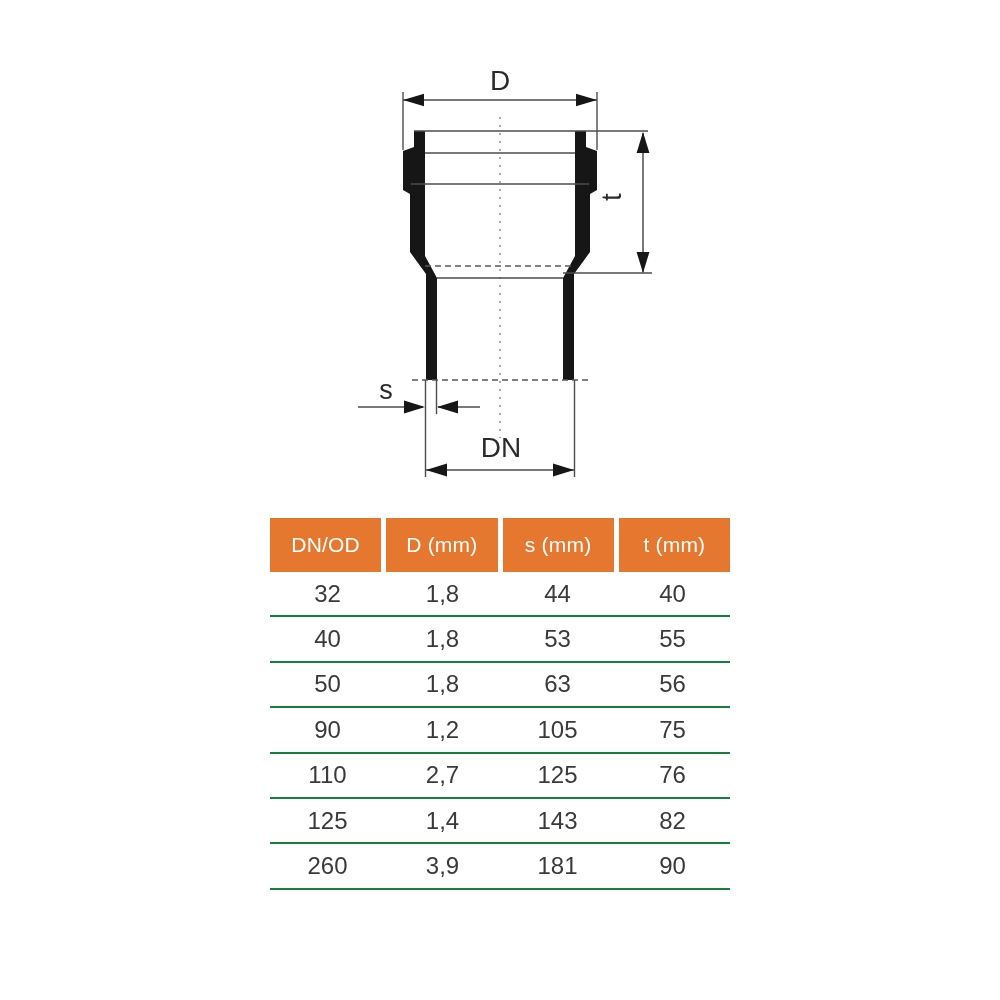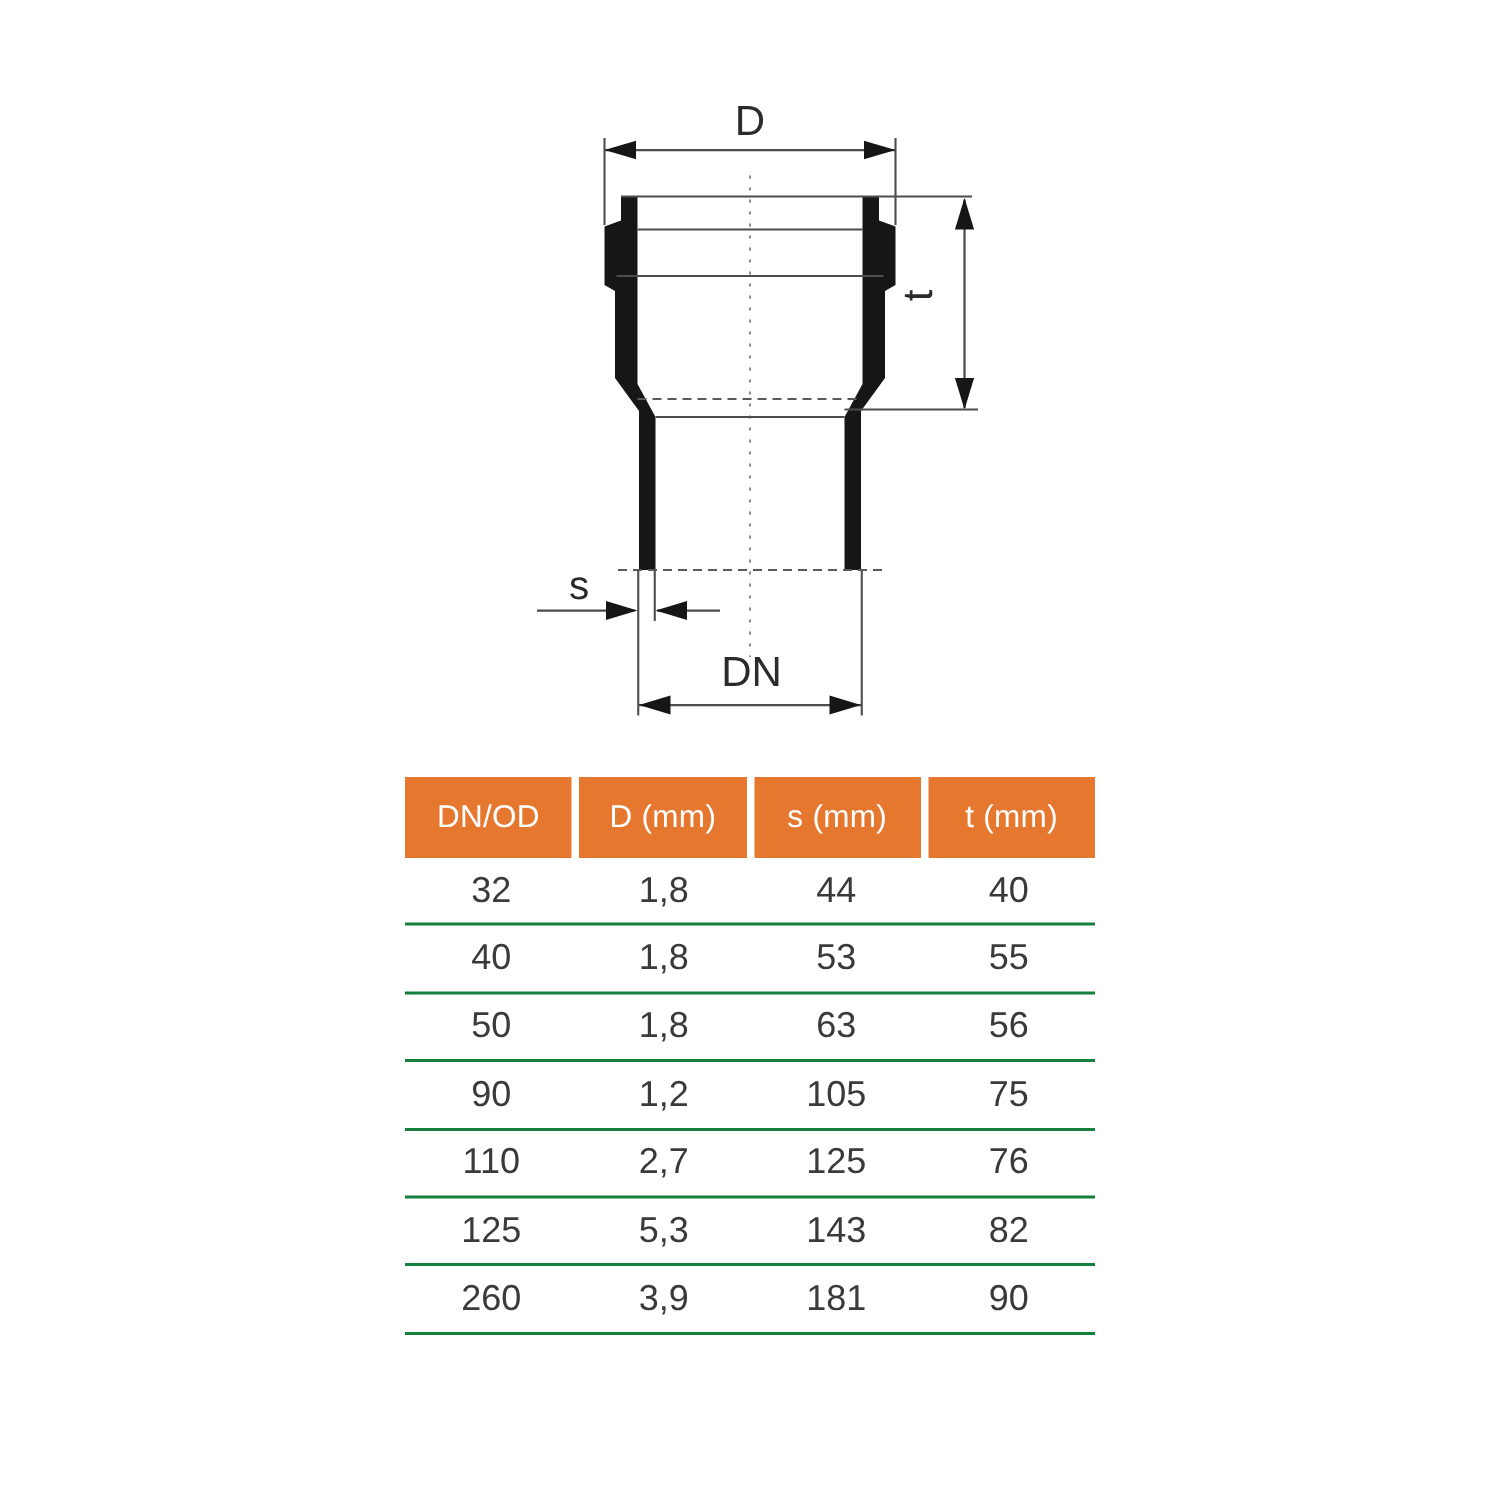--- a/index.html
+++ b/index.html
@@ -125,21 +125,21 @@
         <div class="td">75</div>
       </div>
       <div class="tr">
         <div class="td">110</div>
         <div class="td">2,7</div>
         <div class="td">125</div>
         <div class="td">76</div>
       </div>
       <div class="tr">
         <div class="td">125</div>
-        <div class="td">5,3</div>
+        <div class="td">1,4</div>
         <div class="td">143</div>
         <div class="td">82</div>
       </div>
       <div class="tr">
         <div class="td">260</div>
         <div class="td">3,9</div>
         <div class="td">181</div>
         <div class="td">90</div>
       </div>
     </div>

